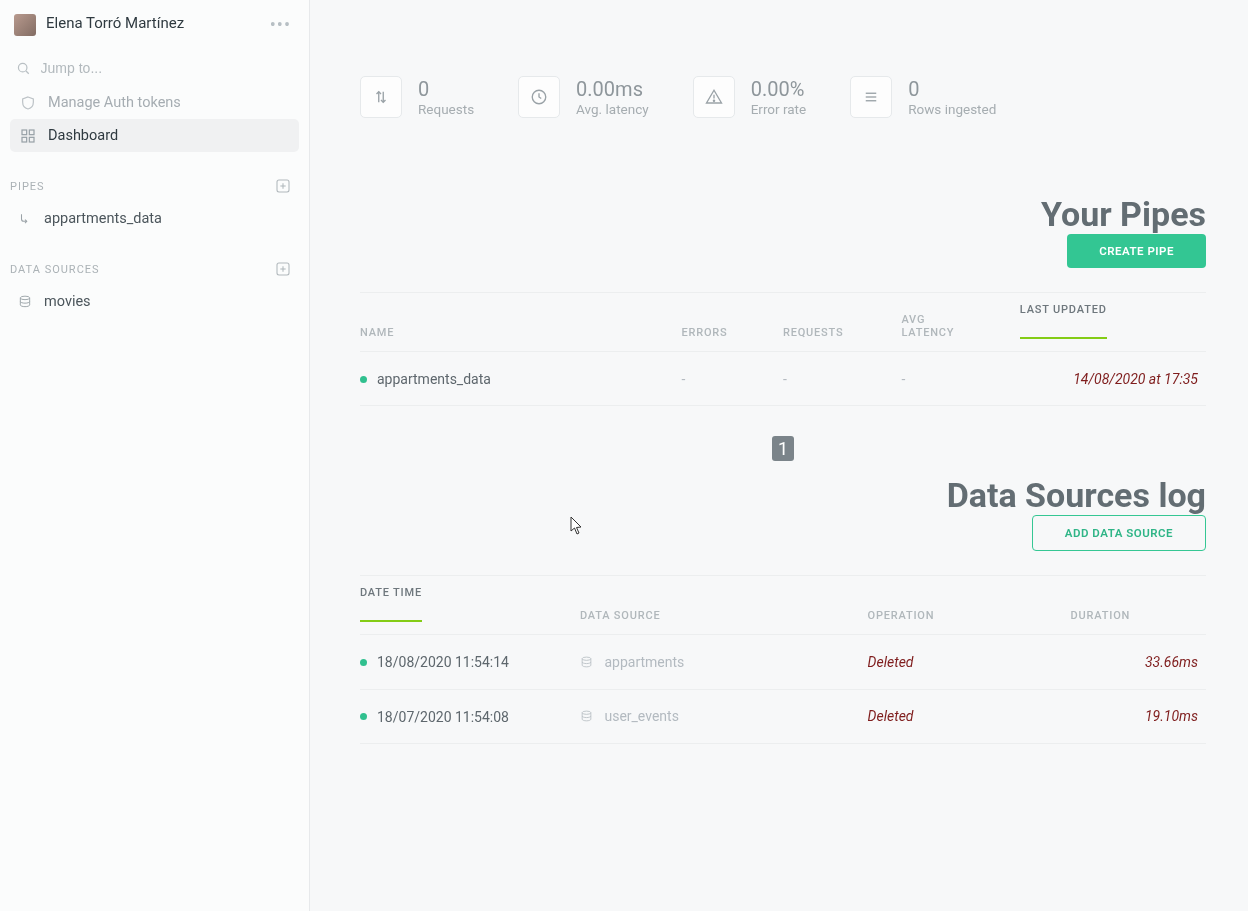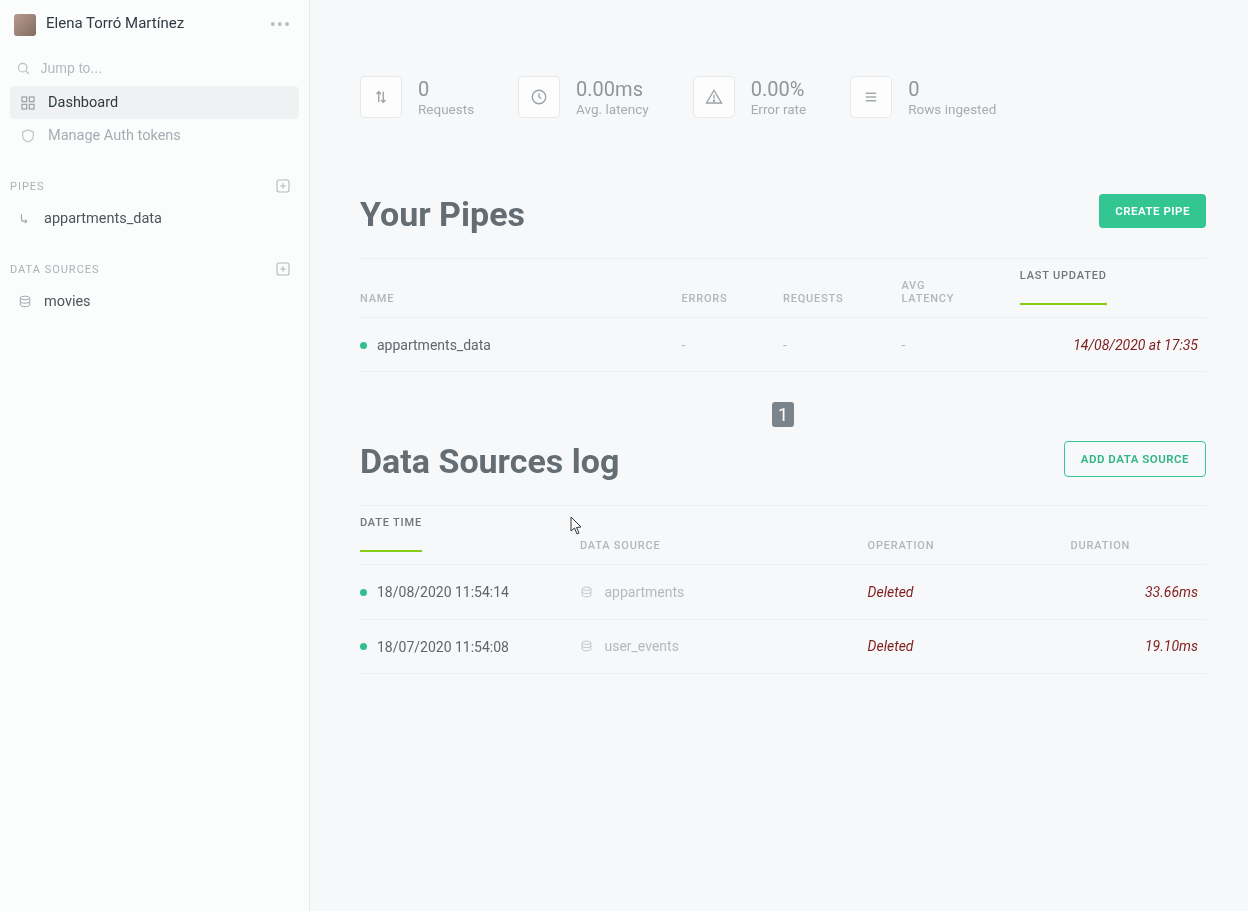--- a/index.html
+++ b/index.html
@@ -134,33 +134,34 @@
   }
   .stat .iconbox svg { width:18px; height:18px; }
   .stat .num { font-size: 20px; color: #8e969b; line-height:1.2; }
   .stat .lbl { font-size: 13.5px; color: #a6adb1; }
 
   
   .block {
     padding: 76px 28px 0 28px;
   }
   .block-hdr {
-    display:flex; align-items:flex-start; justify-content:space-between;
+    display:flex; align-items:flex-end; justify-content:space-between;
     margin-bottom: 24px;
+    flex-direction: column;
   }
   .block-title {
     font-size: 34px;
     font-weight: 700;
     color: #636d73;
   }
   .btn {
     font-size: 11.5px;
     letter-spacing: 0.5px;
     font-weight: 600;
-    padding: 10px 16px;
+    padding: 10px 32px;
     border-radius: 4px;
     cursor: pointer;
     text-transform: uppercase;
   }
   .btn-solid { background: #33c693; color:#fff; }
   .btn-outline { border:1px solid #35c794; color:#2fb587; background:transparent; }
 
   table.tbl {
     width: 100%;
     border-collapse: collapse;
@@ -243,34 +244,34 @@
 
   <div class="search-row">
     <svg class="ic" viewBox="0 0 24 24" fill="none" stroke="currentColor" stroke-width="2">
         <circle cx="11" cy="11" r="7"></circle>
         <line x1="21" y1="21" x2="16.5" y2="16.5"></line>
       </svg>
     <input type="text" placeholder="Jump to..." style="">
   </div>
 
   <div class="navlist">
+    <div class="navitem muted">
+      <svg class="ic" viewBox="0 0 24 24" fill="none" stroke="currentColor" stroke-width="1.8">
+          <path d="M12 3l8 3v5c0 5-3.5 9-8 10-4.5-1-8-5-8-10V6l8-3z"></path>
+        </svg>
+      <span>Manage Auth tokens</span>
+    </div>
     <div class="navitem active">
       <svg class="ic" viewBox="0 0 24 24" fill="none" stroke="currentColor" stroke-width="1.8">
           <rect x="3" y="3" width="7" height="7"></rect>
           <rect x="14" y="3" width="7" height="7"></rect>
           <rect x="3" y="14" width="7" height="7"></rect>
           <rect x="14" y="14" width="7" height="7"></rect>
         </svg>
       <span>Dashboard</span>
-    </div>
-    <div class="navitem muted">
-      <svg class="ic" viewBox="0 0 24 24" fill="none" stroke="currentColor" stroke-width="1.8">
-          <path d="M12 3l8 3v5c0 5-3.5 9-8 10-4.5-1-8-5-8-10V6l8-3z"></path>
-        </svg>
-      <span>Manage Auth tokens</span>
     </div>
   </div>
 
   <div class="section-hdr">
     <span>PIPES</span>
     <svg class="plus" viewBox="0 0 24 24" fill="none" stroke="currentColor" stroke-width="1.6">
         <rect x="3" y="3" width="18" height="18" rx="3"></rect>
         <line x1="12" y1="8" x2="12" y2="16"></line>
         <line x1="8" y1="12" x2="16" y2="12"></line>
       </svg>

